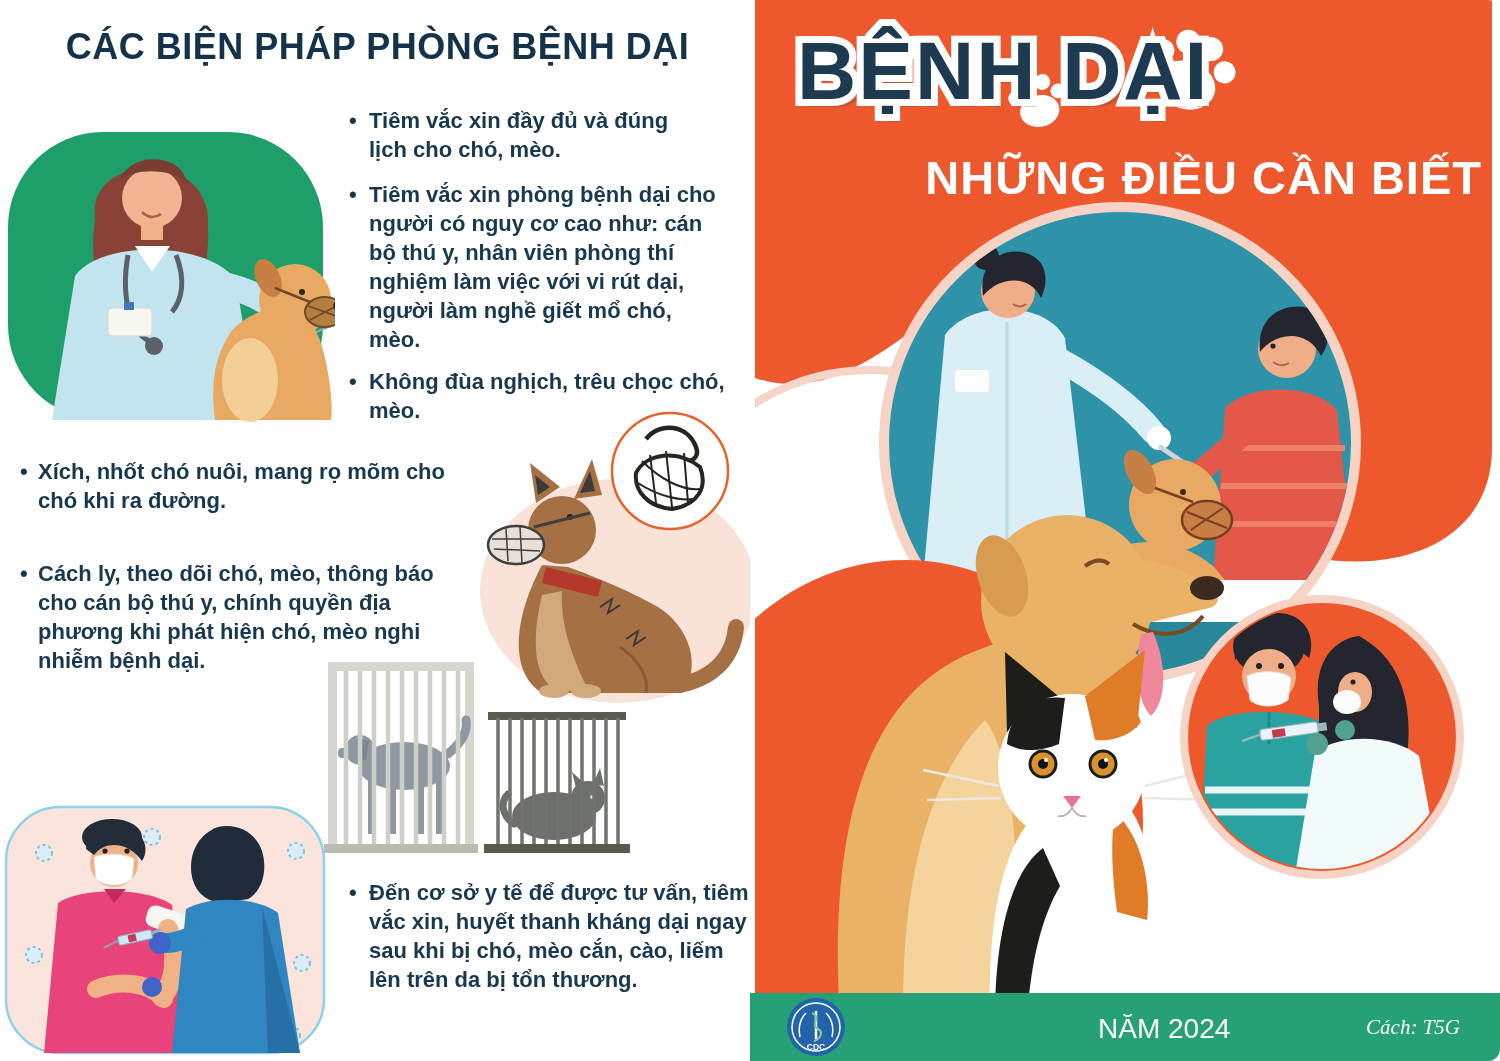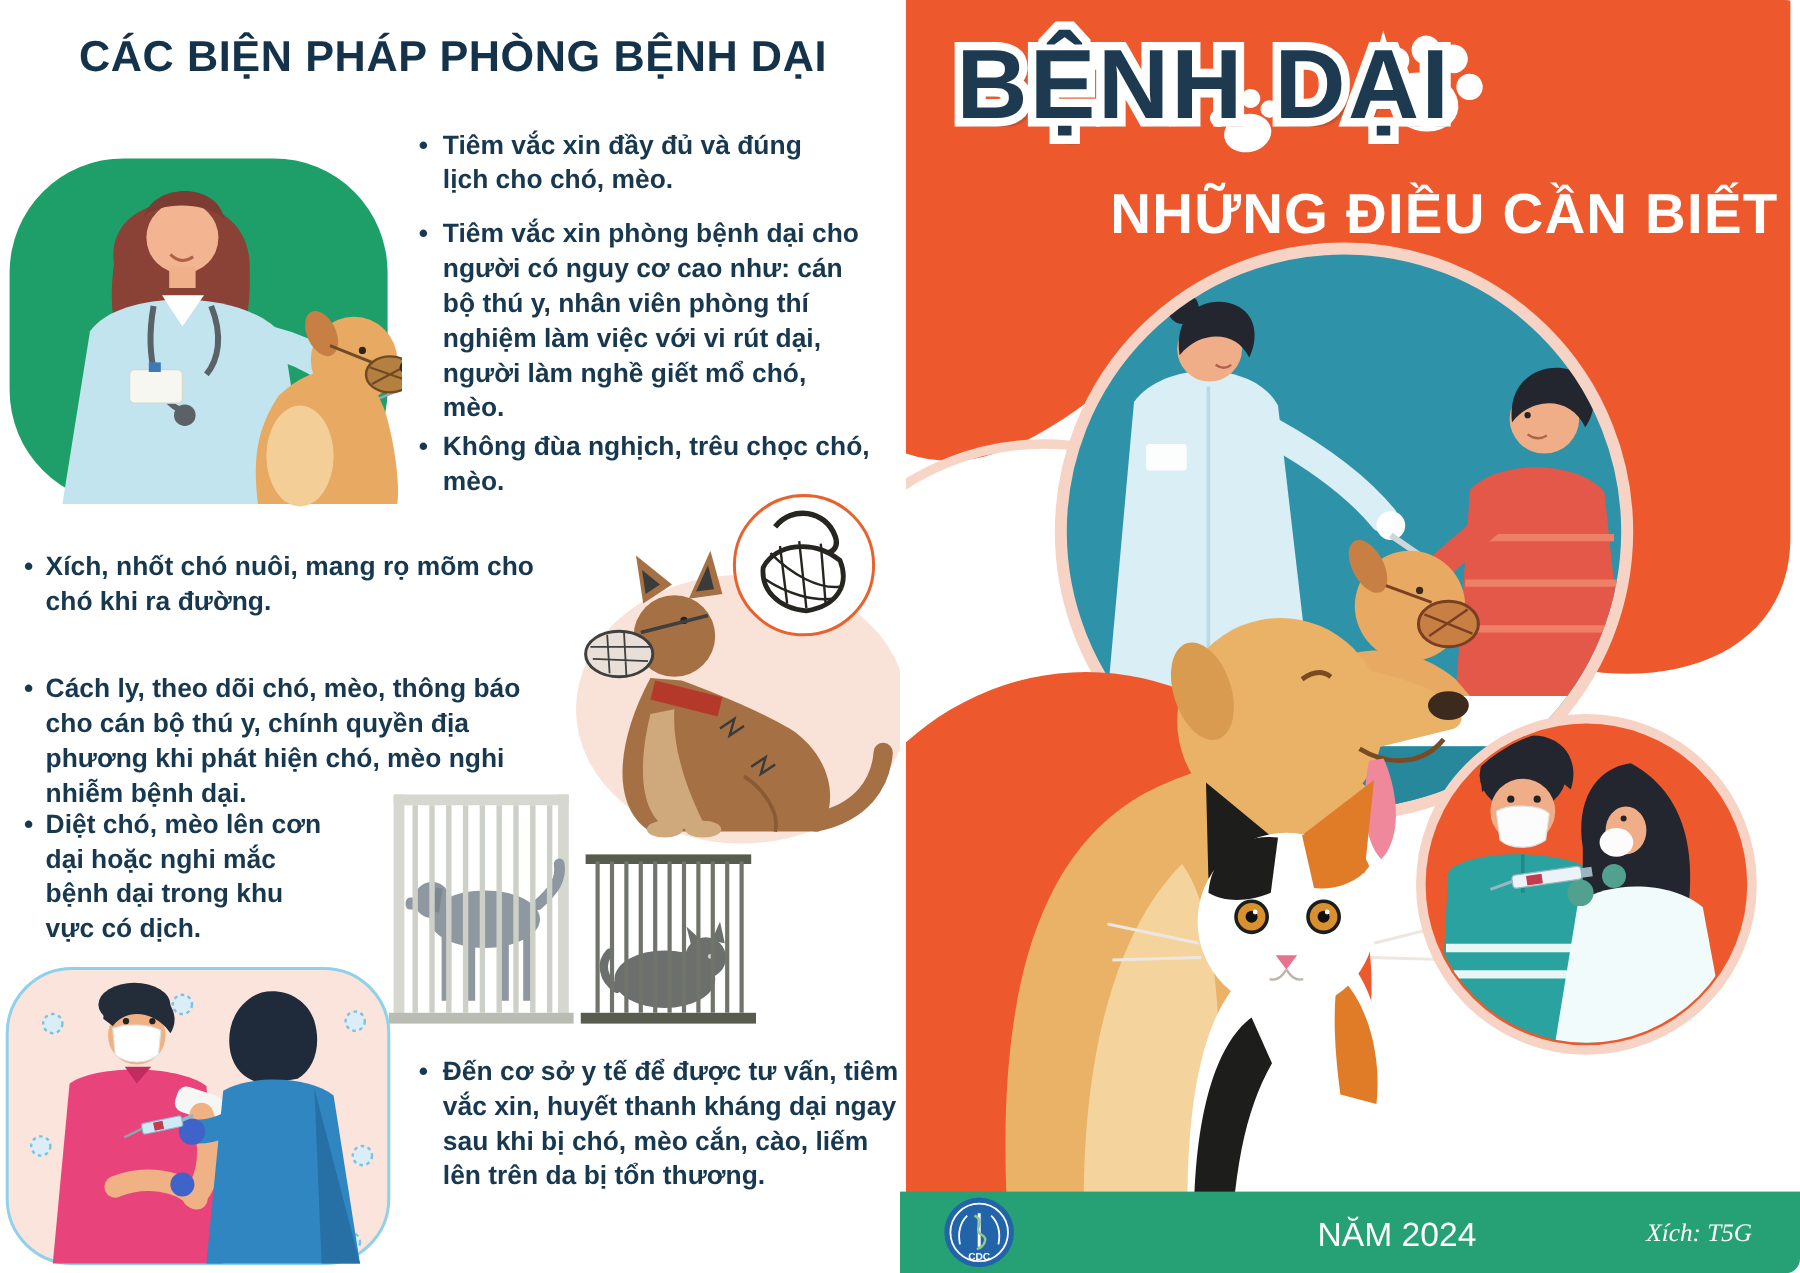--- a/index.html
+++ b/index.html
@@ -7,21 +7,21 @@
         font-family:"Liberation Sans", sans-serif;border-radius:12px;}
   
   .left-panel{position:absolute;left:0;top:0;width:755px;height:1061px;background:#fff;}
   .left-title{position:absolute;left:0;top:26px;width:755px;margin:0;text-align:center;
               font-size:36px;font-weight:bold;color:#14334A;letter-spacing:.5px;}
   .bullet{position:absolute;color:#17384F;font-weight:bold;font-size:22px;line-height:29px;
           padding-left:22px;}
   .bullet::before{content:"•";position:absolute;left:2px;top:0;}
   .b1{left:347px;top:106px;width:312px;}
   .b2{left:347px;top:180px;width:356px;}
-  .b3{left:347px;top:357px;width:372px;}
+  .b3{left:347px;top:367px;width:372px;}
   .b4{left:20px;top:457px;width:416px;padding-left:18px;}
   .b4::before{left:0;}
   .b5{left:20px;top:539px;width:420px;padding-left:18px;margin-top:20px;}
   .b5::before{left:0;}
   .b6{left:20px;top:672px;width:240px;padding-left:18px;}
   .b6::before{left:0;}
   .b7{left:347px;top:878px;width:380px;}
   .illo{position:absolute;}
   #illo-vet{left:0;top:80px;}
   #illo-muzzle{left:450px;top:395px;}
@@ -191,21 +191,20 @@
           <path d="M152,146 L162,144" stroke="#8FB7CC" stroke-width="3"></path>
         </g>
       </g>
     </svg>
 
     <div class="bullet b1"><span>Tiêm vắc xin đầy đủ và đúng lịch cho chó, mèo.</span></div>
     <div class="bullet b2"><span>Tiêm vắc xin phòng bệnh dại cho người có nguy cơ cao như: cán bộ thú y, nhân viên phòng thí nghiệm làm việc với vi rút dại, người làm nghề giết mổ chó, mèo.</span></div>
     <div class="bullet b3"><span>Không đùa nghịch, trêu chọc chó, mèo.</span></div>
     <div class="bullet b4"><span>Xích, nhốt chó nuôi, mang rọ mõm cho chó khi ra đường.</span></div>
     <div class="bullet b5"><span>Cách ly, theo dõi chó, mèo, thông báo cho cán bộ thú y, chính quyền địa phương khi phát hiện chó, mèo nghi nhiễm bệnh dại.</span></div>
-    <div class="bullet b6"><span>Diệt chó, mèo lên cơn dại hoặc nghi mắc bệnh dại trong khu vực có dịch.</span></div>
     <div class="bullet b7"><span>Đến cơ sở y tế để được tư vấn, tiêm vắc xin, huyết thanh kháng dại ngay sau khi bị chó, mèo cắn, cào, liếm lên trên da bị tổn thương.</span></div>
   </section>
 
   <section class="right-panel">
     <svg id="rp-bg" width="745" height="1061" viewBox="0 0 745 1061">
       <defs>
         <clipPath id="tealClip">
             <circle cx="365" cy="443" r="231"></circle>
           </clipPath>
         <clipPath id="vaxClip">
@@ -339,15 +338,15 @@
   <footer class="footer-bar">
     <svg class="cdc-logo" width="60" height="60" viewBox="0 0 60 60">
       <circle cx="30" cy="30" r="29" fill="#2264A9"></circle>
       <circle cx="30" cy="30" r="24" fill="none" stroke="#FFFFFF" stroke-width="1.5"></circle>
       <path d="M30,14 L30,42" stroke="#FFFFFF" stroke-width="2.5"></path>
       <path d="M26,16 C36,20 24,28 32,32 C38,35 34,42 28,44" stroke="#8FC98F" stroke-width="2" fill="none"></path>
       <path d="M14,40 C12,30 14,22 20,16 M46,40 C48,30 46,22 40,16" stroke="#FFFFFF" stroke-width="1.5" fill="none"></path>
       <text x="30" y="53" text-anchor="middle" font-size="8.5" font-weight="bold" fill="#FFFFFF" font-family="Liberation Sans, sans-serif">CDC</text>
     </svg>
     <div class="footer-year">NĂM 2024</div>
-    <div class="footer-source">Xích: T5G</div>
+    <div class="footer-source">Cách: T5G</div>
   </footer>
 </div>
 
 </body></html>

